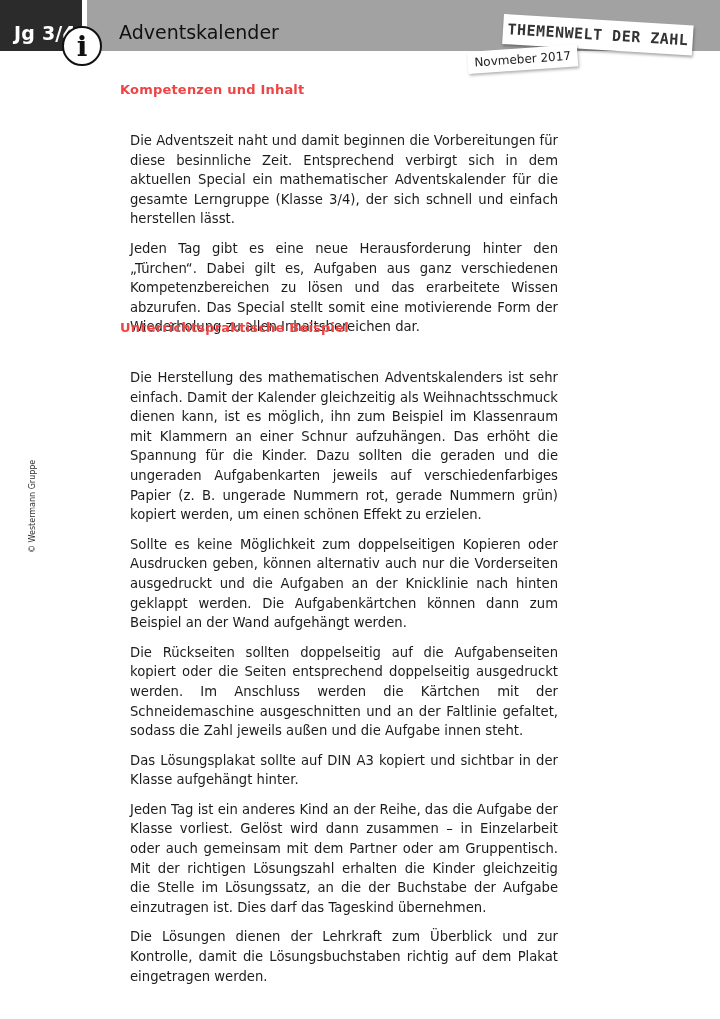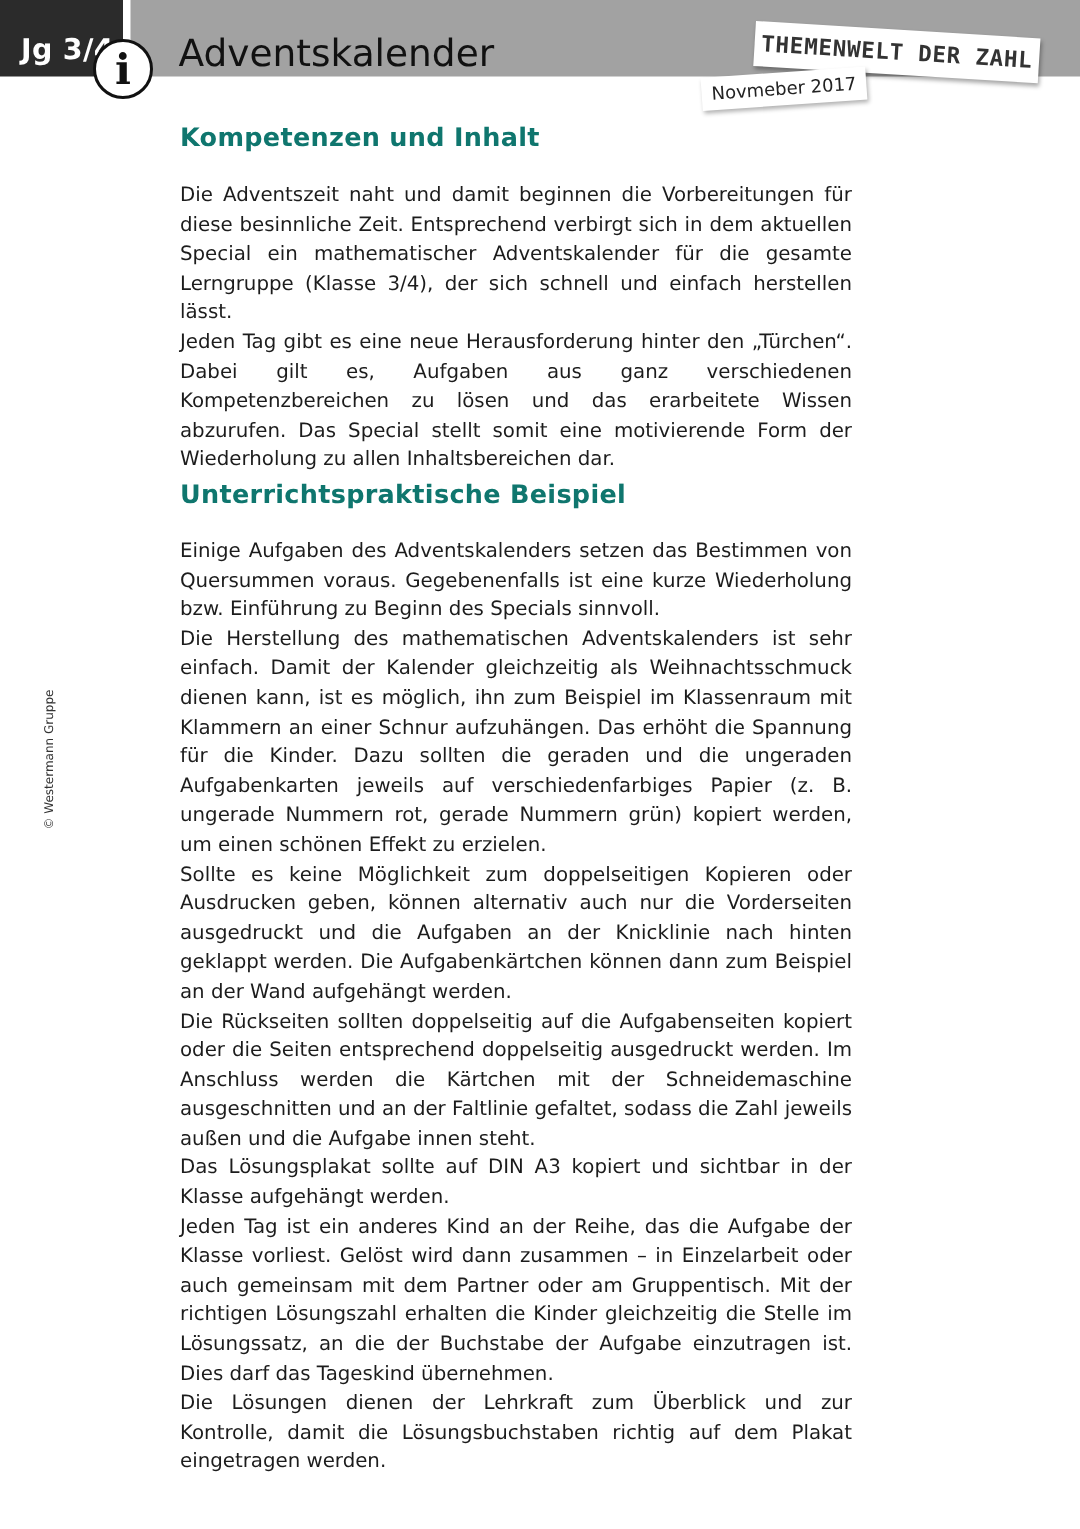--- a/index.html
+++ b/index.html
@@ -7,39 +7,39 @@
            font-family: "DejaVu Sans", sans-serif; color: #1a1a1a; }
     .hdr-dark { position: absolute; left: 0; top: 0; width: 82px; height: 51px; background: #2b2b2b; }
     .hdr-gap { position: absolute; left: 82px; top: 0; width: 5px; height: 51px; background: #ffffff; }
     .hdr-grey { position: absolute; left: 87px; top: 0; width: 633px; height: 51px; background: #a2a2a2; }
     .jg { position: absolute; left: 14px; top: 22px; font-size: 19px; font-weight: bold; color: #ffffff;
           font-family: "DejaVu Sans", sans-serif; letter-spacing: 0.2px; }
     .info-icon { position: absolute; left: 62px; top: 26px; width: 40px; height: 40px; border-radius: 50%;
                  background: #ffffff; border: 2px solid #111; box-sizing: border-box;
                  display: flex; align-items: center; justify-content: center; }
     .info-icon span { font-family: "DejaVu Serif", serif; font-weight: bold; font-size: 28px; color: #111; line-height: 1; margin-top: 2px; }
-    .title { position: absolute; left: 119px; top: 21px; font-size: 25px; color: #111;
+    .title { position: absolute; left: 119px; top: 21px; font-size: 19px; color: #111;
              font-family: "DejaVu Sans", sans-serif; }
     .tag-theme { position: absolute; left: 504px; top: 14px; width: 190px; height: 30px; background: #ffffff;
                  transform: rotate(3.5deg); transform-origin: left top;
                  box-shadow: 1px 2px 3px rgba(0,0,0,0.35);
                  display: flex; align-items: center; justify-content: center; }
     .tag-theme span { font-family: "DejaVu Sans Mono", monospace; font-weight: bold; font-size: 15px; color: #333;
                       letter-spacing: 0.5px; }
     .tag-date { position: absolute; left: 467px; top: 52px; width: 110px; height: 22px; background: #ffffff;
                 transform: rotate(-4deg); transform-origin: left top;
                 box-shadow: 1px 2px 3px rgba(0,0,0,0.3);
                 display: flex; align-items: center; justify-content: center; }
     .tag-date span { font-size: 12px; color: #222; }
-    h2 { font-size: 17px; font-weight: bold; margin: 0; color: #0f766e; letter-spacing: 0.2px; }
+    h2 { font-size: 13px; font-weight: bold; margin: 0; color: #ef4444; letter-spacing: 0.2px; }
     .sec1-h { position: absolute; left: 120px; top: 82px; }
     .sec2-h { position: absolute; left: 120px; top: 320px; }
     .para { position: absolute; left: 120px; width: 448px; font-size: 13.2px; line-height: 19.6px;
             text-align: justify; color: #1c1c1c; }
-    .para p { margin: 0; }
+    .para p { margin: 10px; }
     .p1 { top: 121px; }
     .p2 { top: 358px; }
     .copyright { position: absolute; left: 28px; top: 553px; transform: rotate(-90deg); transform-origin: left top;
                  font-size: 8px; color: #333; white-space: nowrap; }
   </style>
 </head>
 <body>
 
 <div class="hdr-dark"></div>
 <div class="hdr-gap"></div>
@@ -58,22 +58,21 @@
 </div>
 
 <h2 class="sec1-h">Kompetenzen und Inhalt</h2>
 <div class="para p1">
   <p>Die Adventszeit naht und damit beginnen die Vorbereitungen für diese besinnliche Zeit. Entsprechend verbirgt sich in dem aktuellen Special ein mathematischer Adventskalender für die gesamte Lerngruppe (Klasse 3/4), der sich schnell und einfach herstellen lässt.</p>
   <p>Jeden Tag gibt es eine neue Herausforderung hinter den „Türchen“. Dabei gilt es, Aufgaben aus ganz verschiedenen Kompetenzbereichen zu lösen und das erarbeitete Wissen abzurufen. Das Special stellt somit eine motivierende Form der Wiederholung zu allen Inhaltsbereichen dar.</p>
 </div>
 
 <h2 class="sec2-h">Unterrichtspraktische Beispiel</h2>
 <div class="para p2">
-  <p>Einige Aufgaben des Adventskalenders setzen das Bestimmen von Quersummen voraus. Gegebenenfalls ist eine kurze Wiederholung bzw. Einführung zu Beginn des Specials sinnvoll.</p>
   <p>Die Herstellung des mathematischen Adventskalenders ist sehr einfach. Damit der Kalender gleichzeitig als Weihnachtsschmuck dienen kann, ist es möglich, ihn zum Beispiel im Klassenraum mit Klammern an einer Schnur aufzuhängen. Das erhöht die Spannung für die Kinder. Dazu sollten die geraden und die ungeraden Aufgabenkarten jeweils auf verschiedenfarbiges Papier (z. B. ungerade Nummern rot, gerade Nummern grün) kopiert werden, um einen schönen Effekt zu erzielen.</p>
   <p>Sollte es keine Möglichkeit zum doppelseitigen Kopieren oder Ausdrucken geben, können alternativ auch nur die Vorderseiten ausgedruckt und die Aufgaben an der Knicklinie nach hinten geklappt werden. Die Aufgabenkärtchen können dann zum Beispiel an der Wand aufgehängt werden.</p>
   <p>Die Rückseiten sollten doppelseitig auf die Aufgabenseiten kopiert oder die Seiten entsprechend doppelseitig ausgedruckt werden. Im Anschluss werden die Kärtchen mit der Schneidemaschine ausgeschnitten und an der Faltlinie gefaltet, sodass die Zahl jeweils außen und die Aufgabe innen steht.</p>
-  <p>Das Lösungsplakat sollte auf DIN A3 kopiert und sichtbar in der Klasse aufgehängt werden.</p>
+  <p>Das Lösungsplakat sollte auf DIN A3 kopiert und sichtbar in der Klasse aufgehängt hinter.</p>
   <p>Jeden Tag ist ein anderes Kind an der Reihe, das die Aufgabe der Klasse vorliest. Gelöst wird dann zusammen – in Einzelarbeit oder auch gemeinsam mit dem Partner oder am Gruppentisch. Mit der richtigen Lösungszahl erhalten die Kinder gleichzeitig die Stelle im Lösungssatz, an die der Buchstabe der Aufgabe einzutragen ist. Dies darf das Tageskind übernehmen.</p>
   <p>Die Lösungen dienen der Lehrkraft zum Überblick und zur Kontrolle, damit die Lösungsbuchstaben richtig auf dem Plakat eingetragen werden.</p>
 </div>
 
 <div class="copyright">© Westermann Gruppe</div>
 
 </body></html>

